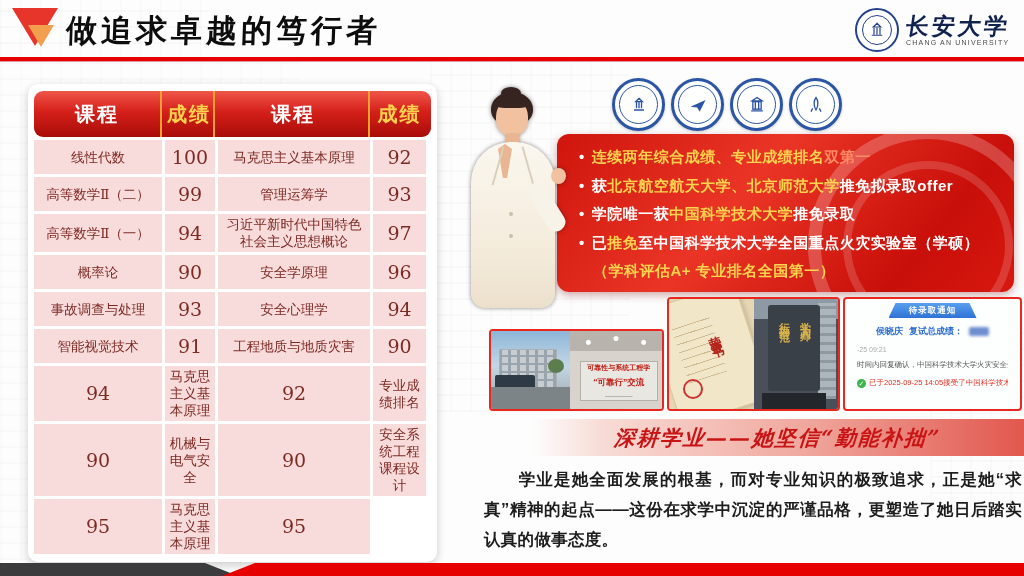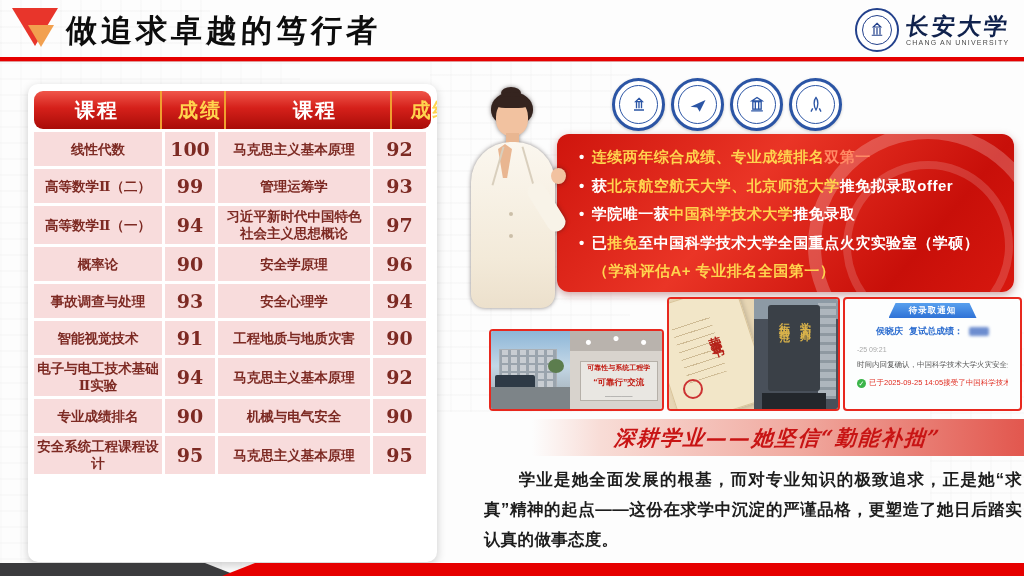--- a/index.html
+++ b/index.html
@@ -32,32 +32,32 @@
   .cau-seal-inner{width:28px;height:28px;border-radius:50%;border:1.5px solid #23418c;
             display:flex;align-items:center;justify-content:center;}
   .cau-text-col{display:flex;flex-direction:column;align-items:flex-start;}
   .cau-name{font-family:"DejaVu Serif","Liberation Serif",serif;font-weight:700;font-size:23px;
             color:#10224d;letter-spacing:3px;transform:skewX(-8deg);line-height:24px;}
   .cau-en{font-size:7px;color:#4a4a4a;letter-spacing:1.2px;margin-top:1px;}
 
   
   .grades-card{left:28px;top:84px;width:409px;height:478px;background:#fff;border-radius:10px;
        box-shadow:0 3px 10px rgba(0,0,0,.20);padding:7px 6px;box-sizing:border-box;overflow:hidden;}
-  .gt-head{display:grid;grid-template-columns:128px 50px 152px 53px;gap:14px;height:38px;
+  .gt-head{display:grid;grid-template-columns:128px 50px 152px 53px;gap:3px;height:46px;
        background:linear-gradient(180deg,#f0564a 0%,#d5201a 45%,#a90c08 100%);
        border-radius:9px;align-items:stretch;margin-bottom:3px;}
   .gt-head .hc{display:flex;align-items:center;justify-content:center;font-size:20px;font-weight:800;
        letter-spacing:2px;}
   .gt-head .hc.sep{border-right:2px solid #f0a02f;}
   .hc-course{color:#ffffff;}
   .hc-score{color:var(--gold,#ffd34e);}
   .gt-body{display:grid;grid-template-columns:128px 50px 152px 53px;gap:3px;}
   .gc{background:var(--cell-pink,#f8dcdc);color:var(--cell-text,#7d2a23);
       display:flex;align-items:center;justify-content:center;text-align:center;
-      font-family:"DejaVu Serif","Liberation Serif",serif;font-weight:700;
+      font-family:"DejaVu Serif","Liberation Serif",serif;font-weight:400;
       font-size:13.5px;line-height:17px;min-height:34px;padding:2px 2px;box-sizing:border-box;}
   .gc.score{font-size:19px;}
 
   
   .badges{left:612px;top:78px;display:flex;gap:6px;z-index:4;}
   .badge{width:53px;height:53px;border-radius:50%;background:#fff;border:3px solid #2b55a5;
      box-sizing:border-box;display:flex;align-items:center;justify-content:center;
      box-shadow:0 1px 3px rgba(0,0,0,.2);}
   .badge-core{width:37px;height:37px;border-radius:50%;border:1.5px solid #2b55a5;
      display:flex;align-items:center;justify-content:center;}
@@ -240,21 +240,20 @@
     <div class="gc">事故调查与处理</div>
     <div class="gc score">93</div>
     <div class="gc">安全心理学</div>
     <div class="gc score">94</div>
 
     <div class="gc">智能视觉技术</div>
     <div class="gc score">91</div>
     <div class="gc">工程地质与地质灾害</div>
     <div class="gc score">90</div>
 
-    <div class="gc">电子与电工技术基础Ⅱ实验</div>
     <div class="gc score">94</div>
     <div class="gc">马克思主义基本原理</div>
     <div class="gc score">92</div>
 
     <div class="gc">专业成绩排名</div>
     <div class="gc score">90</div>
     <div class="gc">机械与电气安全</div>
     <div class="gc score">90</div>
 
     <div class="gc">安全系统工程课程设计</div>

